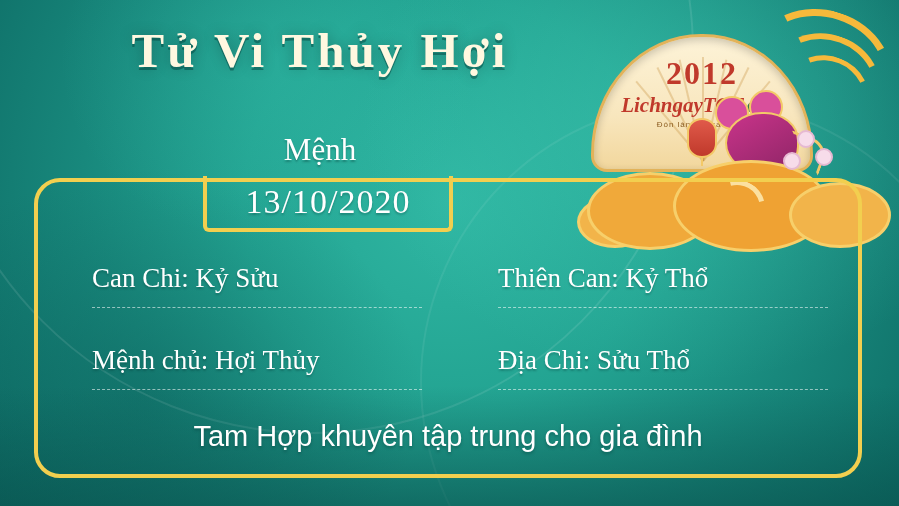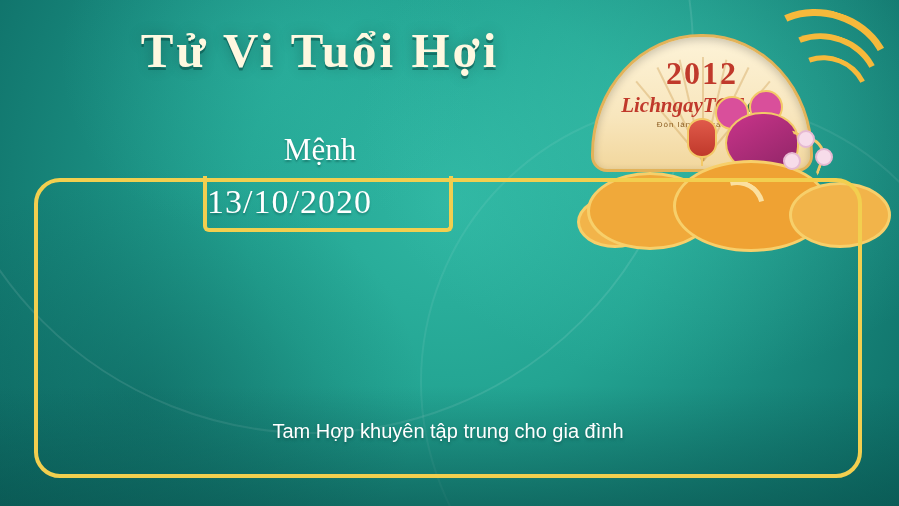--- a/index.html
+++ b/index.html
@@ -90,20 +90,21 @@
     width: 250px;
     height: 56px;
     box-sizing: border-box;
     border-left: 4px solid #f2cf4f;
     border-right: 4px solid #f2cf4f;
     border-bottom: 4px solid #f2cf4f;
     border-top: 0;
     border-radius: 0 0 6px 6px;
     display: flex;
     align-items: center;
+    justify-content: center;
   }
   .date-text {
     font-family: "Liberation Serif", serif;
     font-size: 34px;
     color: #ffffff;
     letter-spacing: 1px;
     text-shadow: 0 2px 2px rgba(0,50,46,0.3);
   }
 
   
@@ -141,21 +142,21 @@
     white-space: nowrap;
   }
 
   .footer-line {
     position: absolute;
     left: 34px;
     top: 420px;
     width: 828px;
     text-align: center;
     font-family: "Liberation Sans", sans-serif;
-    font-size: 20px;
+    font-size: 29px;
     color: #ffffff;
     text-shadow: 0 2px 3px rgba(0,50,46,0.35);
   }
 
   
   .deco {
     position: absolute;
     right: 0;
     top: 0;
     width: 330px;
@@ -359,24 +360,42 @@
       <div class="cb b1"></div>
       <div class="cb b2"></div>
       <div class="cb b3"></div>
       <div class="cb-swirl"></div>
     </div>
     <div class="blossom p1"></div>
     <div class="blossom p2"></div>
     <div class="blossom p3"></div>
   </div>
 
-  <div class="title">Tử Vi Tuổi Hợi</div>
+  <div class="title">Tử Vi Thủy Hợi</div>
   <div class="ngay-label">Mệnh</div>
 
   <div class="frame"></div>
   <div class="date-box">
     <span class="date-text">13/10/2020</span>
   </div>
 
+  <div class="info">
+    <div class="info-row r1">
+      <div class="cell left">
+        <span class="cell-text">Can Chi: Kỷ Sửu</span>
+      </div>
+      <div class="cell right">
+        <span class="cell-text">Thiên Can: Kỷ Thổ</span>
+      </div>
+    </div>
+    <div class="info-row r2">
+      <div class="cell left">
+        <span class="cell-text">Mệnh chủ: Hợi Thủy</span>
+      </div>
+      <div class="cell right">
+        <span class="cell-text">Địa Chi: Sửu Thổ</span>
+      </div>
+    </div>
+  </div>
 
   <div class="footer-line">Tam Hợp khuyên tập trung cho gia đình</div>
 
 </div>
 
 </body></html>

